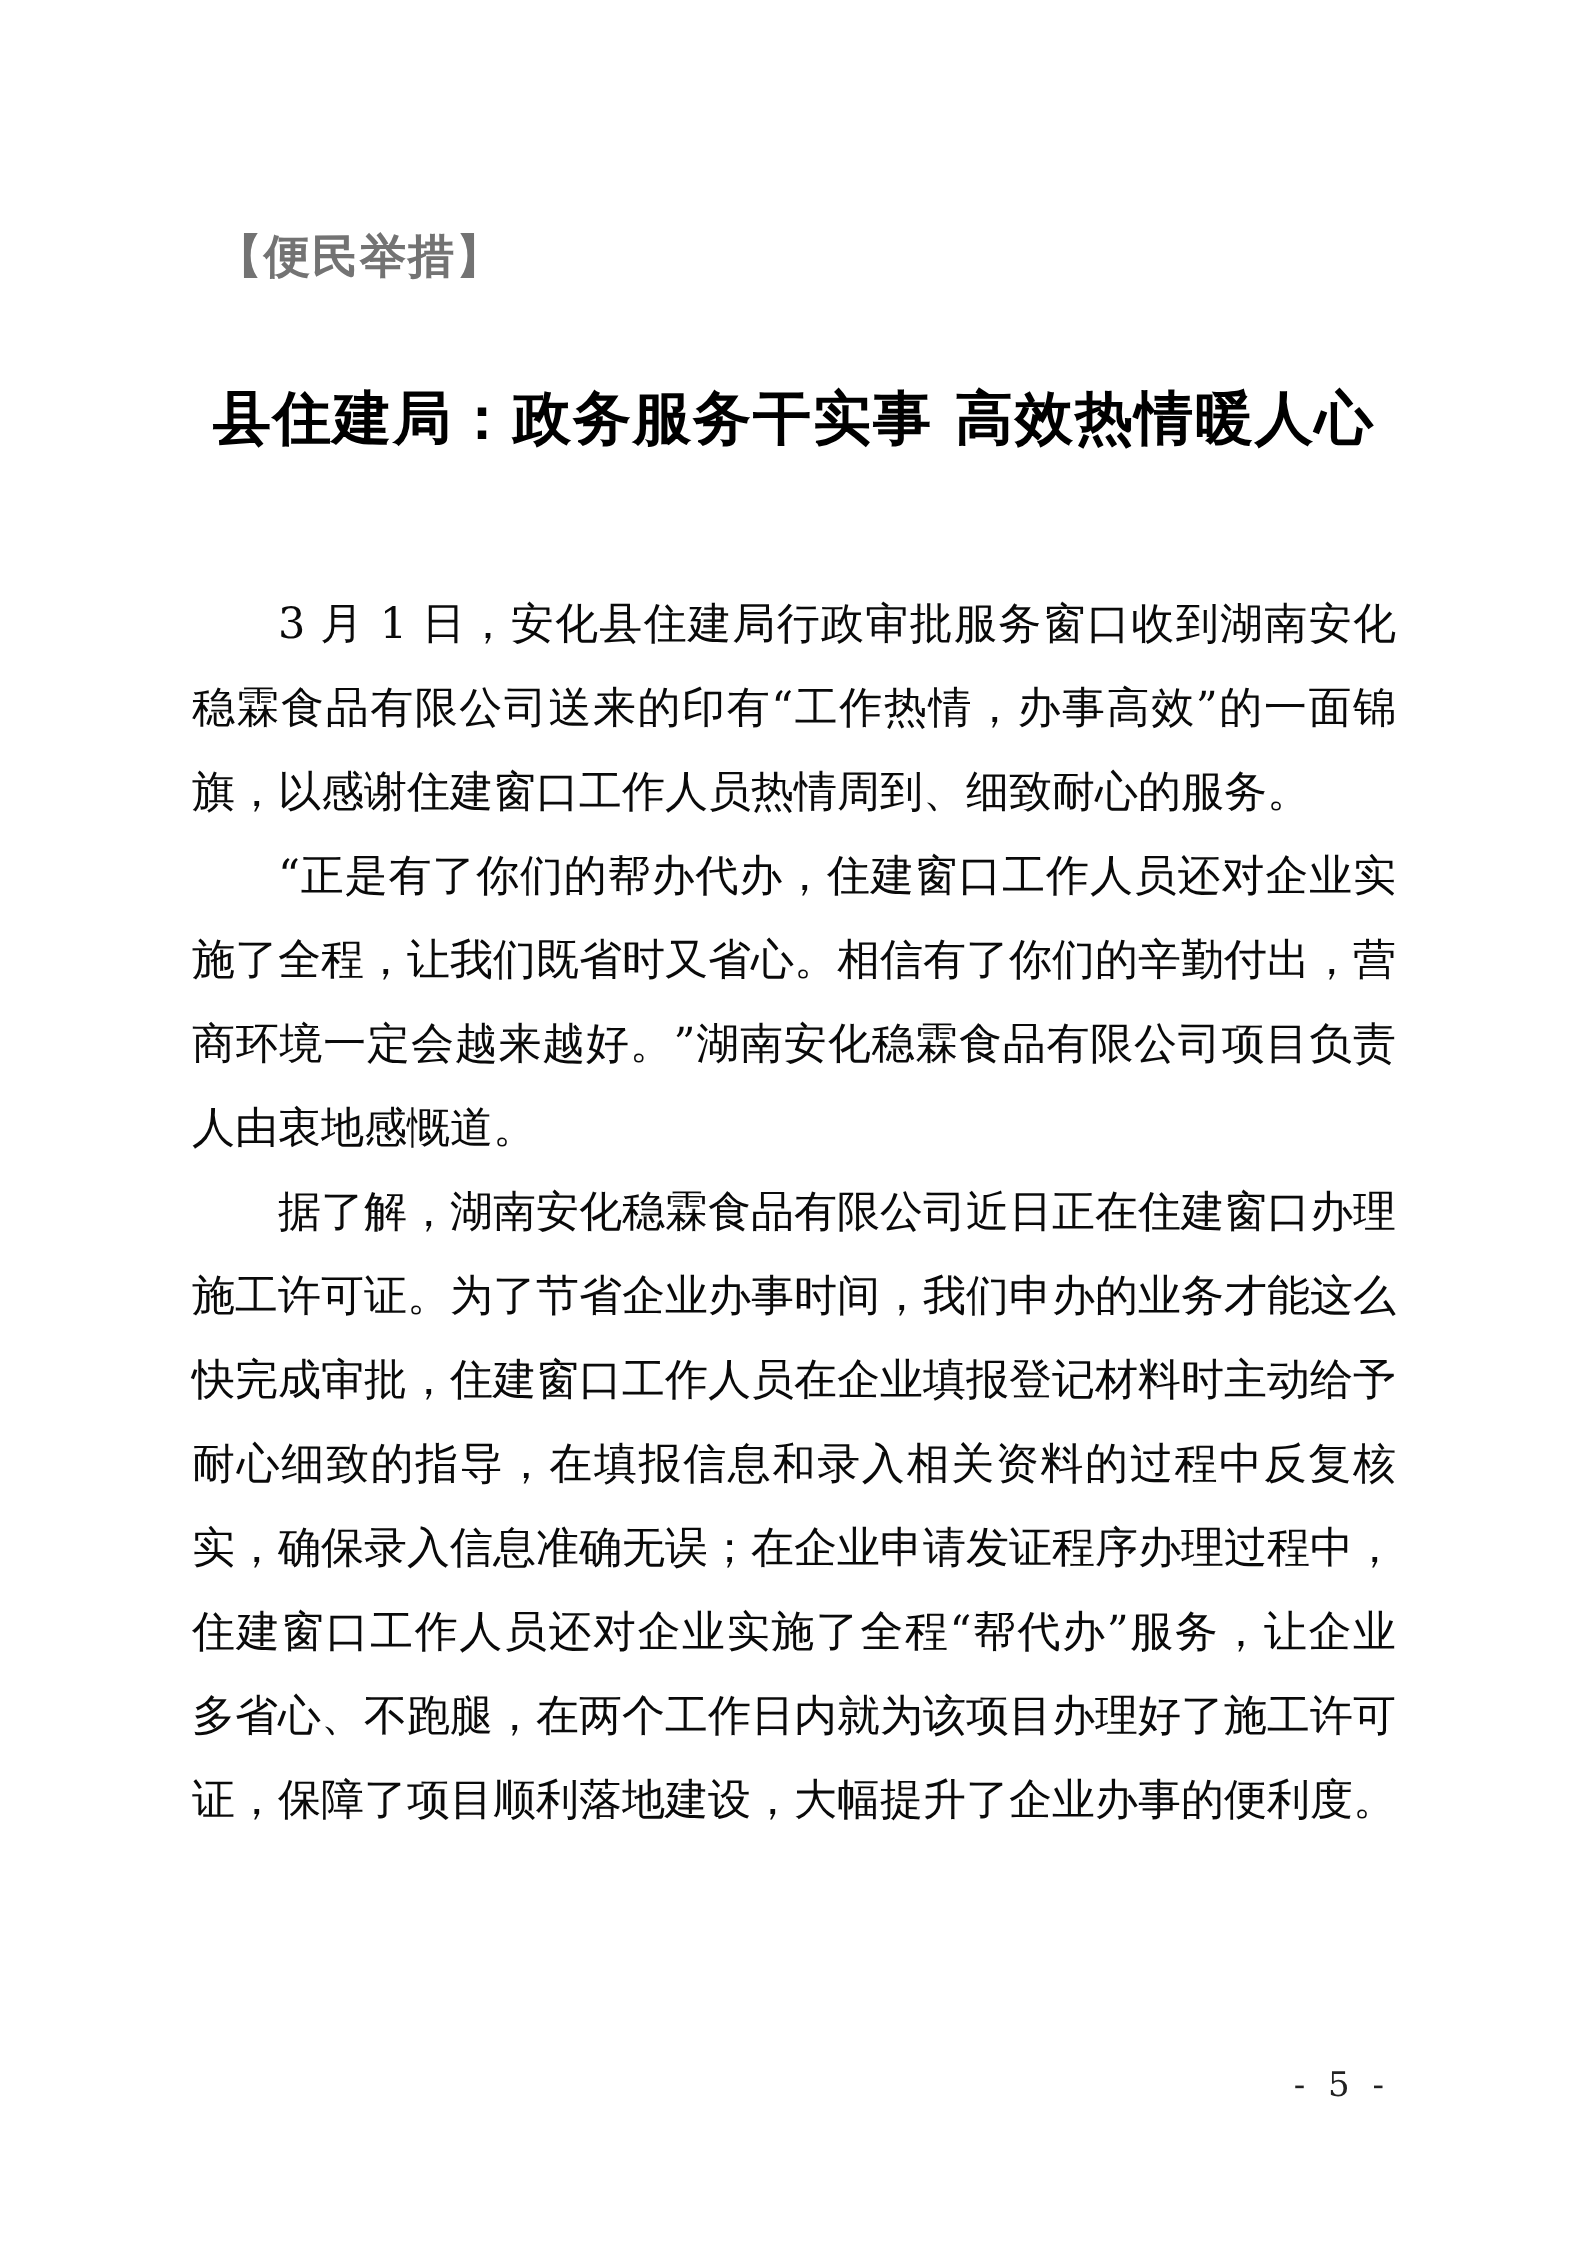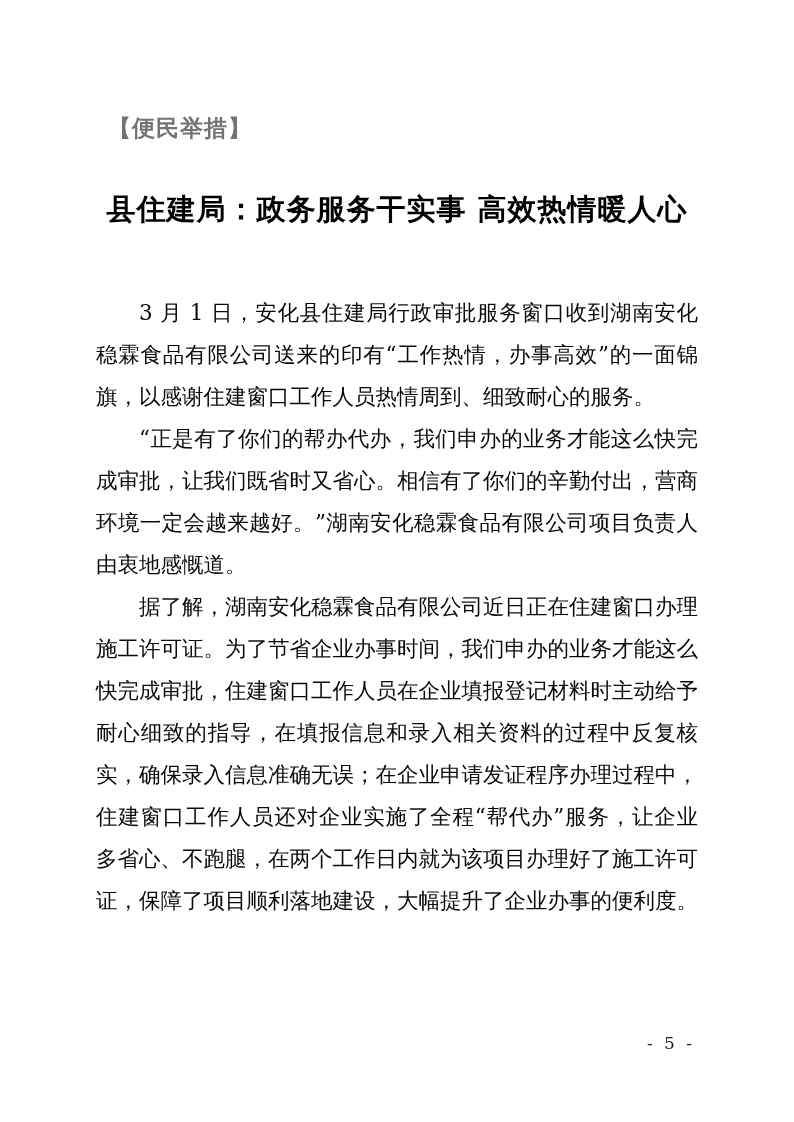--- a/index.html
+++ b/index.html
@@ -74,19 +74,19 @@
 <body>
 
 <div class="page">
 
   <div class="section-header">【便民举措】</div>
 
   <h1 class="article-title">县住建局：政务服务干实事 高效热情暖人心</h1>
 
   <div class="article-body">
     <p>3 月 1 日，安化县住建局行政审批服务窗口收到湖南安化稳霖食品有限公司送来的印有“工作热情，办事高效”的一面锦旗，以感谢住建窗口工作人员热情周到、细致耐心的服务。</p>
-    <p>“正是有了你们的帮办代办，我们申办的业务才能这么快完成审批，让我们既省时又省心。相信有了你们的辛勤付出，营商环境一定会越来越好。”湖南安化稳霖食品有限公司项目负责人由衷地感慨道。</p>
+    <p>“正是有了你们的帮办代办，住建窗口工作人员还对企业实施了全程，让我们既省时又省心。相信有了你们的辛勤付出，营商环境一定会越来越好。”湖南安化稳霖食品有限公司项目负责人由衷地感慨道。</p>
     <p>据了解，湖南安化稳霖食品有限公司近日正在住建窗口办理施工许可证。为了节省企业办事时间，我们申办的业务才能这么快完成审批，住建窗口工作人员在企业填报登记材料时主动给予耐心细致的指导，在填报信息和录入相关资料的过程中反复核实，确保录入信息准确无误；在企业申请发证程序办理过程中，住建窗口工作人员还对企业实施了全程“帮代办”服务，让企业多省心、不跑腿，在两个工作日内就为该项目办理好了施工许可证，保障了项目顺利落地建设，大幅提升了企业办事的便利度。</p>
   </div>
 
   <div class="page-number">- 5 -</div>
 
 </div>
 
 </body></html>

